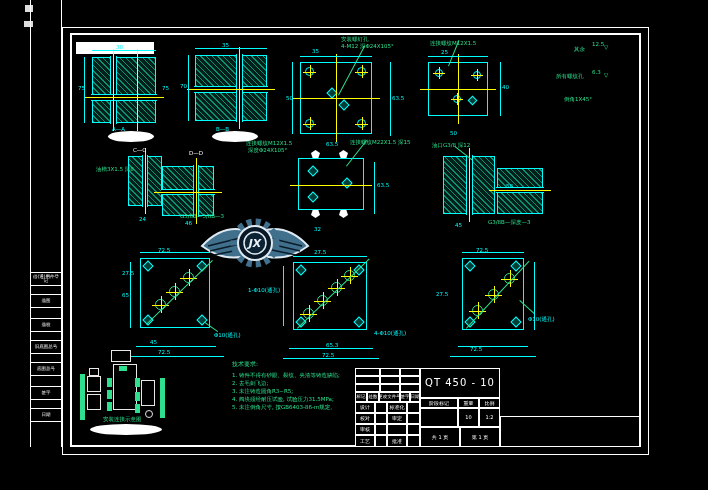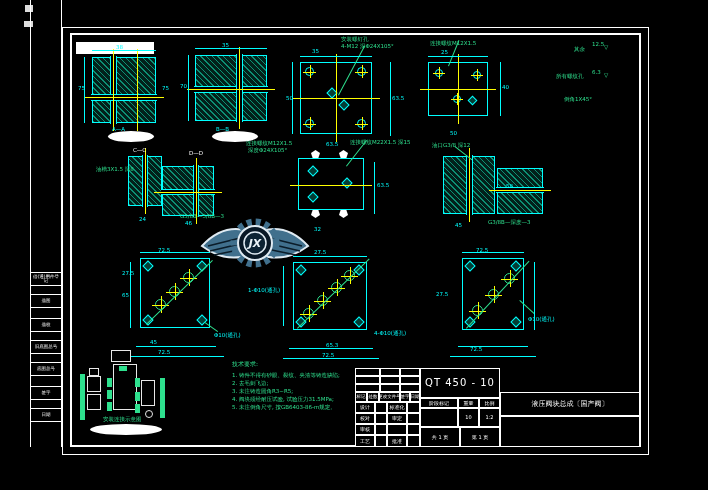--- a/index.html
+++ b/index.html
@@ -346,16 +346,15 @@
 
   <div class="tb" style="left:420px;top:398px;width:38px;height:10px;">阶段标记</div>
   <div class="tb" style="left:458px;top:398px;width:21px;height:10px;">重量</div>
   <div class="tb" style="left:479px;top:398px;width:21px;height:10px;">比例</div>
   <div class="tb" style="left:420px;top:408px;width:38px;height:19px;"></div>
   <div class="tb" style="left:458px;top:408px;width:21px;height:19px;">10</div>
   <div class="tb" style="left:479px;top:408px;width:21px;height:19px;">1:2</div>
   <div class="tb" style="left:420px;top:427px;width:40px;height:20px;">共 1 页</div>
   <div class="tb" style="left:460px;top:427px;width:40px;height:20px;">第 1 页</div>
 
-  <div class="tb tb-name" style="left:500px;top:392px;width:140px;height:24px;">液压阀块总成〔国产阀〕</div>
   <div class="tb" style="left:500px;top:416px;width:140px;height:31px;"></div>
 
 </div>
 
 </body></html>

